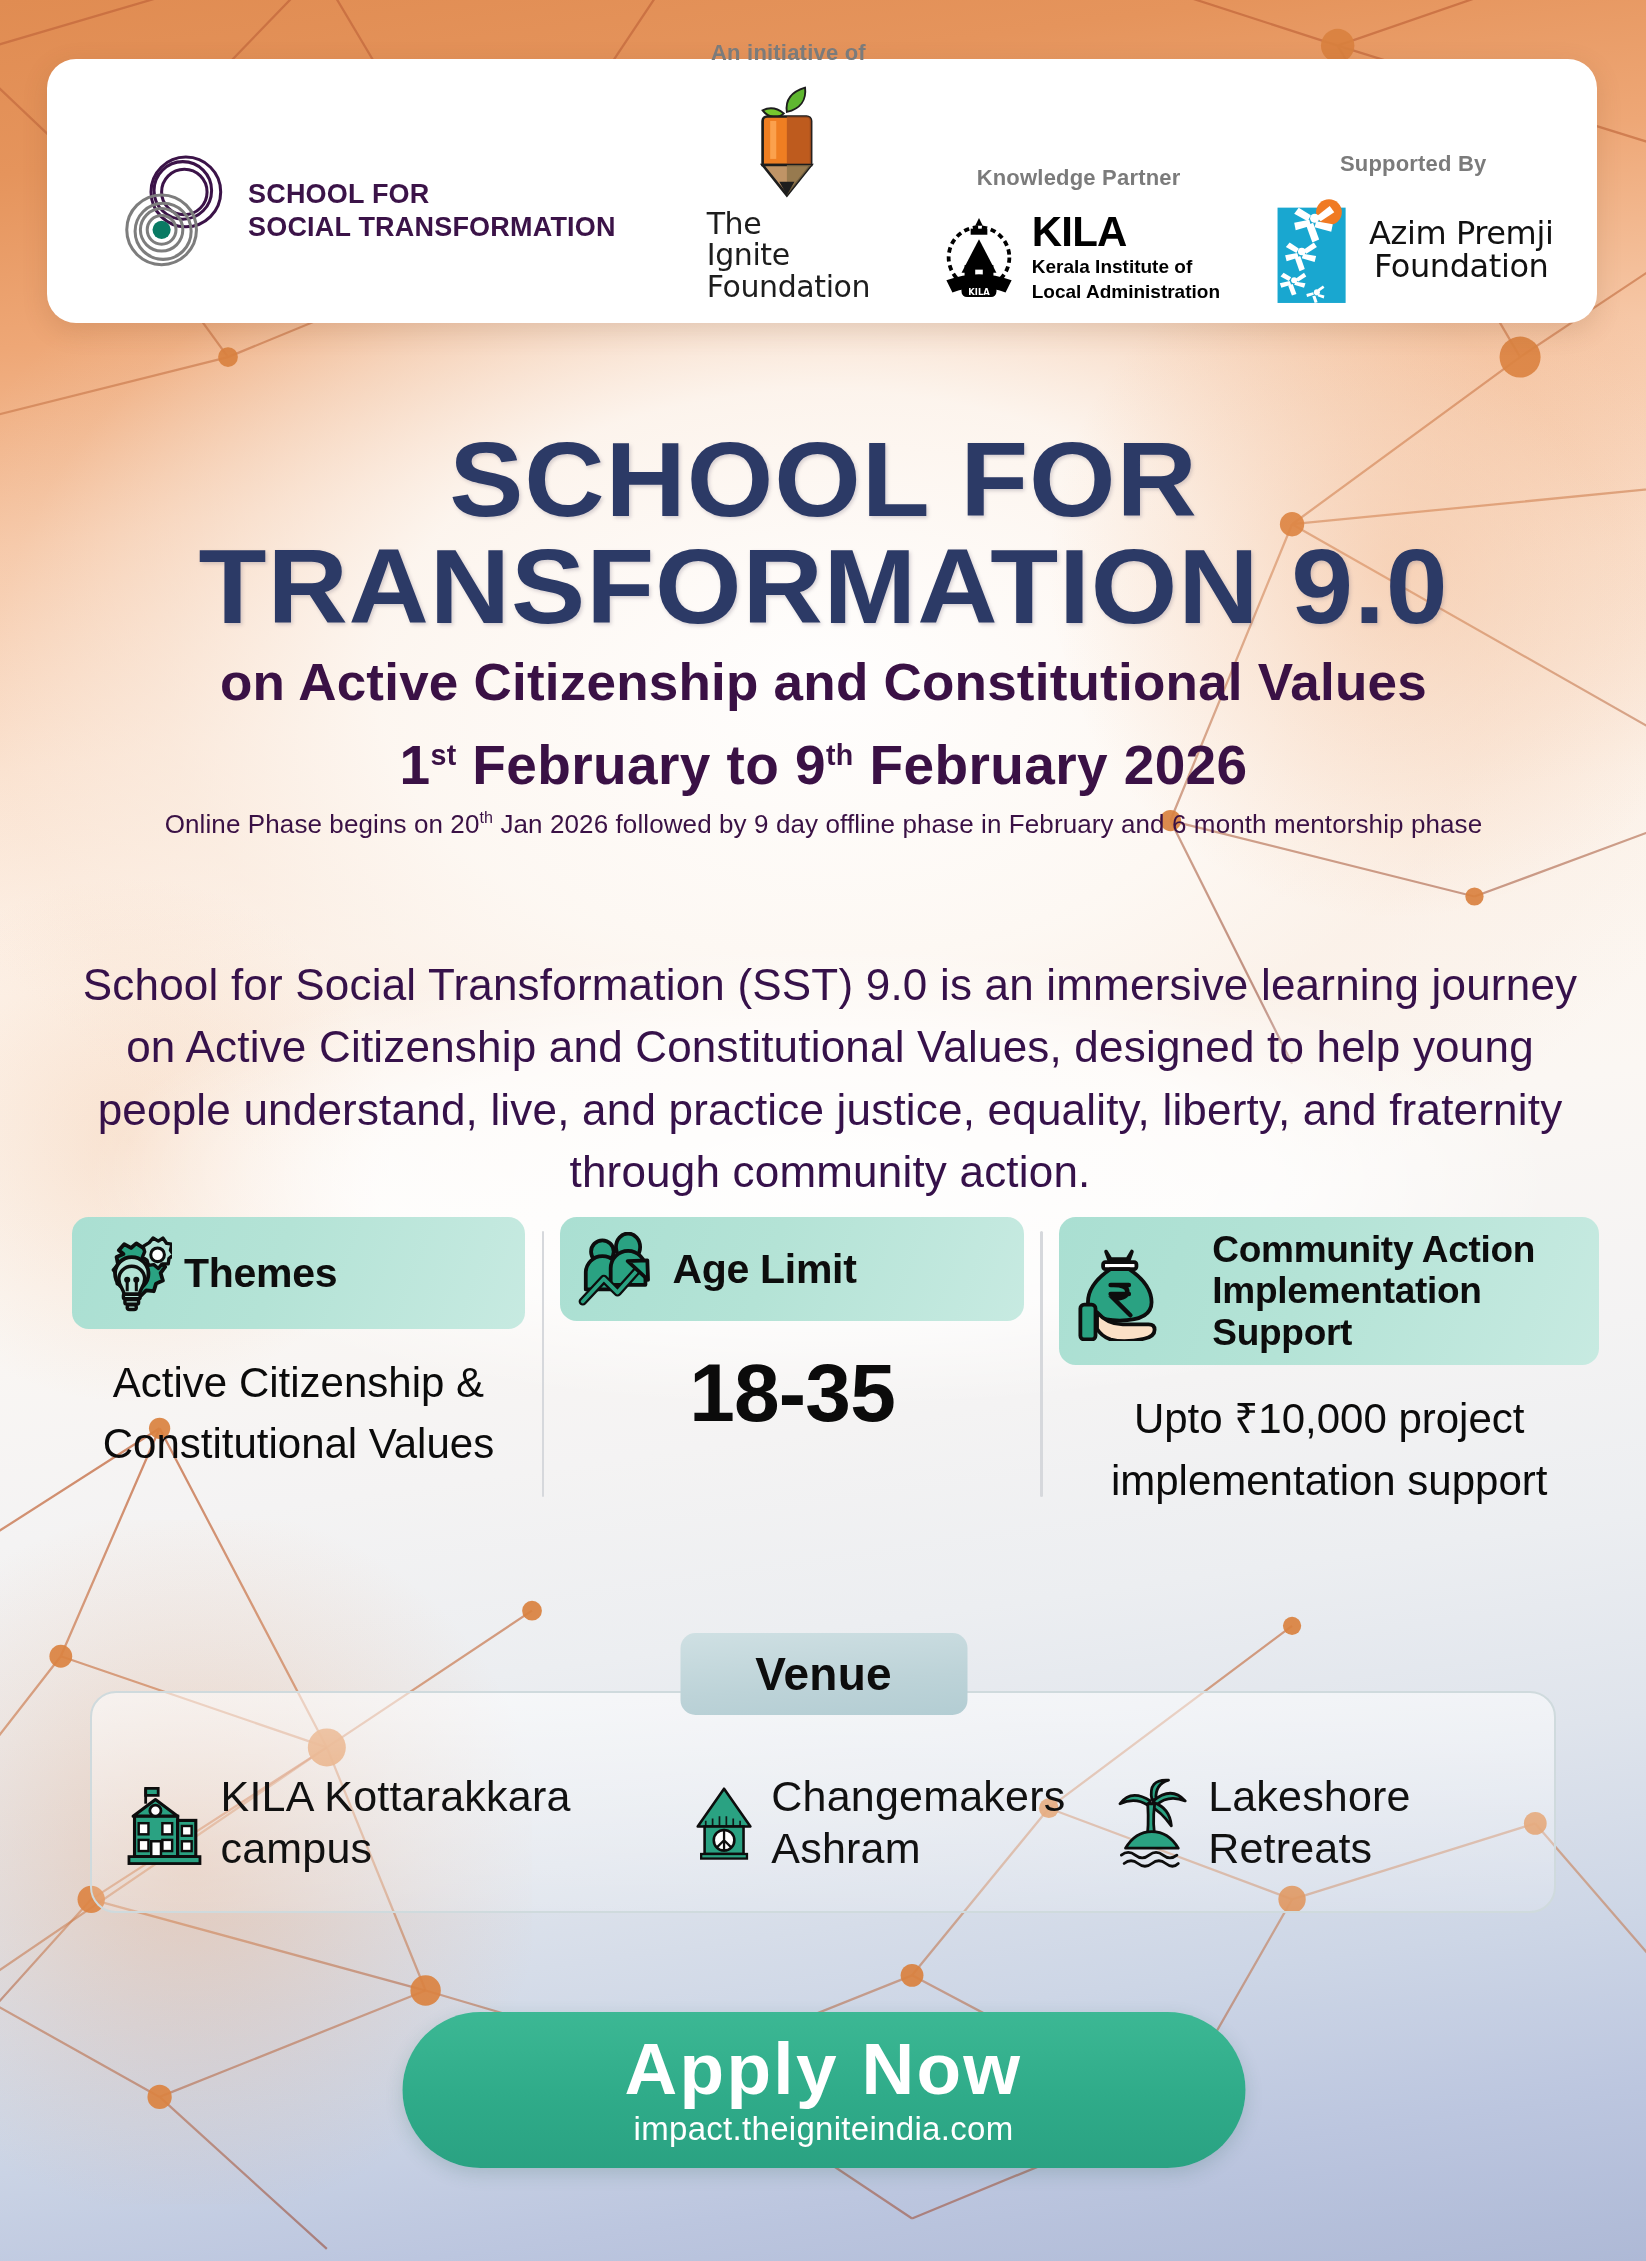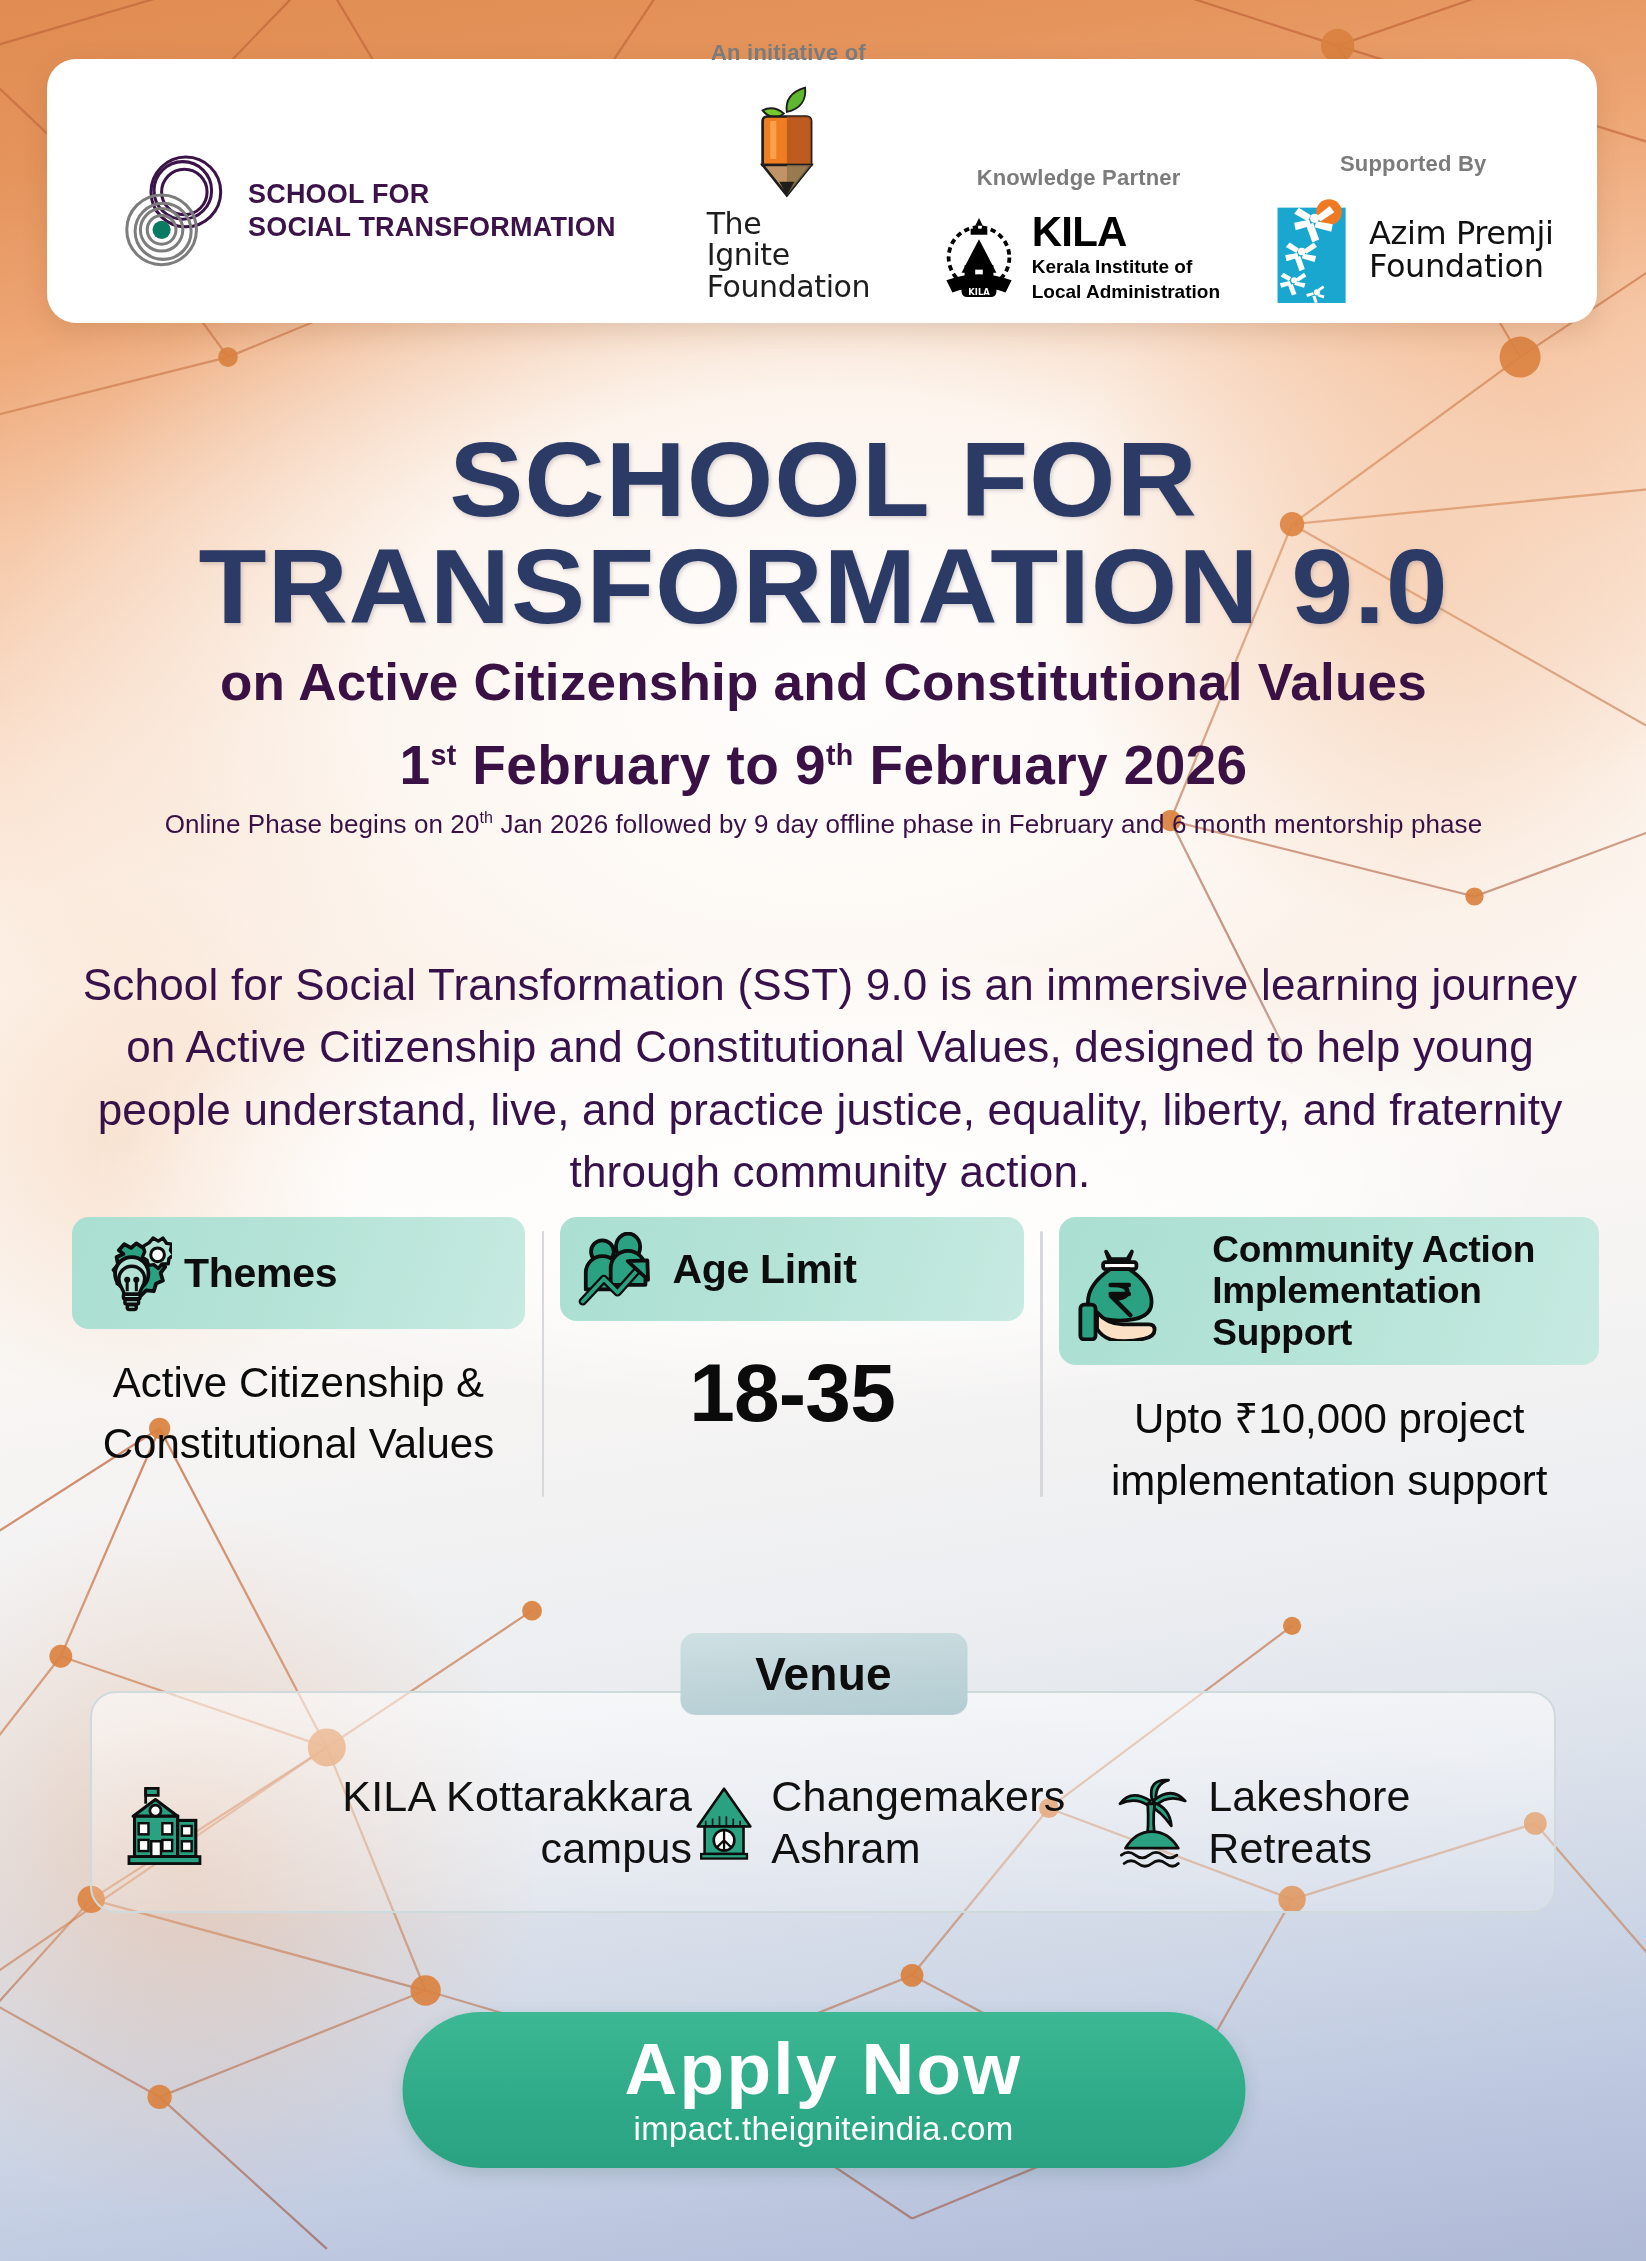--- a/index.html
+++ b/index.html
@@ -254,21 +254,21 @@
   }
   .venue-row {
     position: absolute;
     left: 90px; top: 1770px;
     width: 1466px;
     display: flex;
     align-items: center;
     padding-left: 32px;
   }
   .venue-item { display: flex; align-items: center; gap: 15px; }
-  .venue-item.v1 { width: 577px; text-align: right; }
+  .venue-item.v1 { width: 577px; }
   .venue-item.v2 { width: 448px; }
   .venue-item.v3 { width: 426px; }
   .venue-name {
     font-family: "Liberation Sans Narrow", "Liberation Sans", sans-serif;
     font-size: 43px;
     line-height: 1.22;
     color: #111;
     letter-spacing: 0.2px;
   }
 
@@ -414,21 +414,21 @@
           </g>
         </svg>
         <div class="kila-text">
           <div class="kila-big">KILA</div>
           <div class="kila-sub">Kerala Institute of</div>
           <div class="kila-sub">Local Administration</div>
         </div>
       </div>
     </div>
 
-    <div class="hdr-col" style="margin-left:53px;">
+    <div class="hdr-col" style="margin-left:53px;text-align:center;">
       <div class="hdr-caption">Supported By</div>
       <div class="azim-wrap">
         <svg class="azim-block" viewBox="0 0 115 140">
           <rect x="6" y="14" width="90" height="126" fill="#19a7d0"></rect>
           <circle cx="74" cy="20" r="17" fill="#f07a23"></circle>
           <g fill="#ffffff">
             <path d="M55 28 m-6 0 a6 6 0 1 1 12 0 a6 6 0 1 1 -12 0"></path>
             <path d="M57 26 l18 -14 l6 8 l-18 12 z"></path>
             <path d="M57 32 l22 4 l-2 10 l-22 -6 z"></path>
             <path d="M53 34 l8 22 l-9 4 l-8 -22 z"></path>

